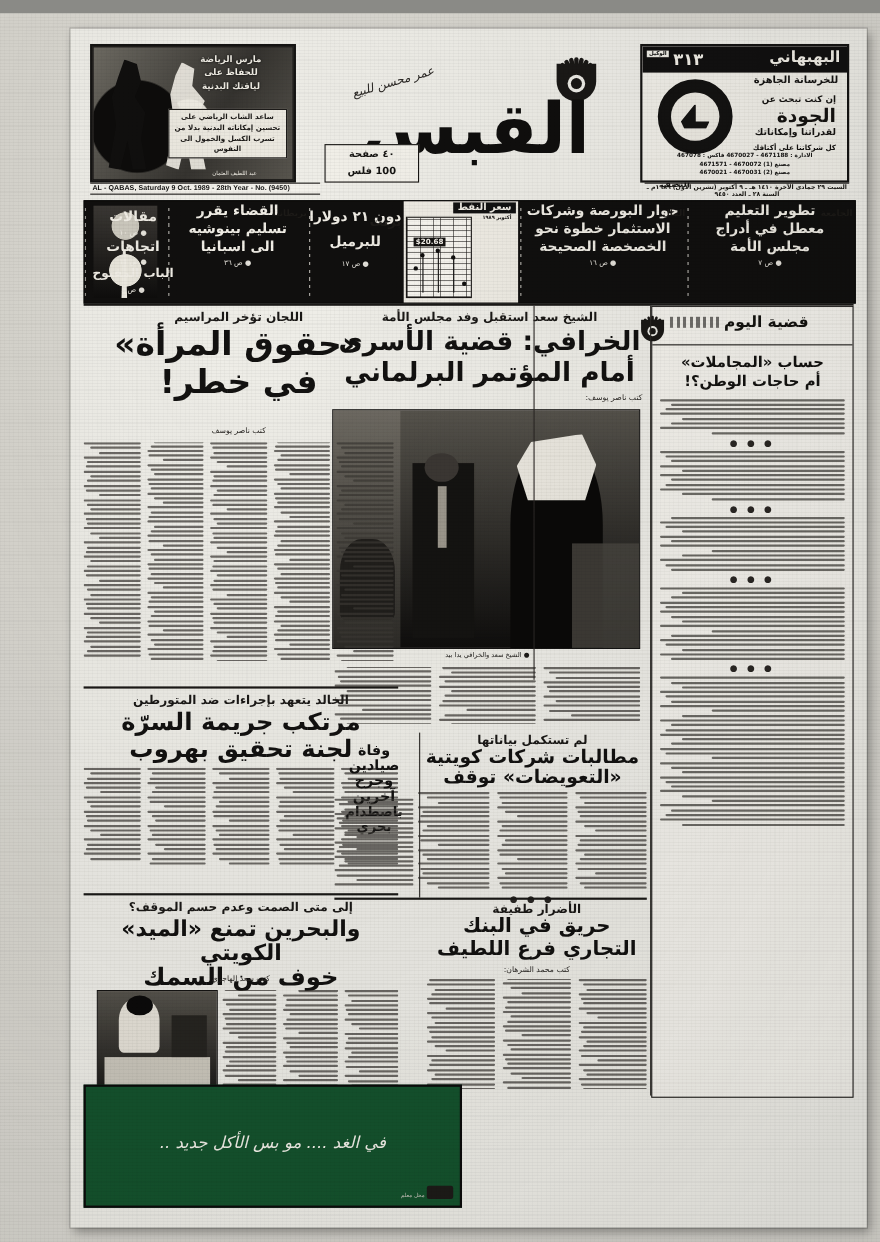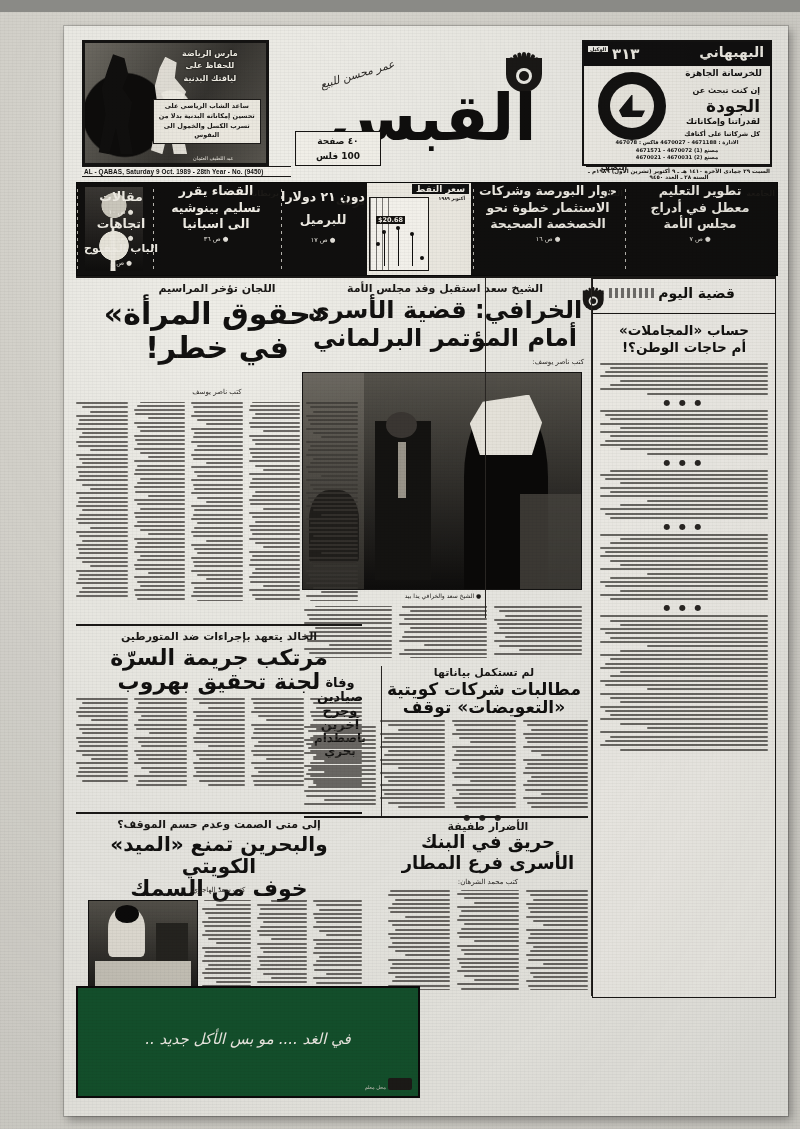--- a/index.html
+++ b/index.html
@@ -461,21 +461,21 @@
         <div class="face"></div>
         <div class="dash"></div>
       </div>
 
       <div class="idx" id="idx-articles">
         <div class="ln ar" style="padding-top:6px">مقالات</div>
         <div class="pg ar">● ص ١٠</div>
         <div class="ln ar">اتجاهات</div>
         <div class="pg ar">● ص ١١</div>
         <div class="ln ar" style="font-size:11px">الباب المفتوح</div>
-        <div class="pg ar">● ص 1</div>
+        <div class="pg ar">● ص ٨</div>
       </div>
     </div>
 
     <div class="hr" style="top:250px"></div>
 
     <div id="opinion">
       <div class="head">
         <div class="mini">
           <div class="logo-fan" style="position:absolute;left:-2px;top:-2px;width:32px;height:32px;transform:scale(.58);transform-origin:0 0">
             <div class="rays">
@@ -1113,21 +1113,21 @@
     <div class="vr" style="right:302px;top:252px;height:340px"></div>
 
     <div class="hr" style="top:786px;left:12px;width:286px"></div>
     <div class="hr" style="top:790px;right:200px;width:284px;left:auto"></div>
 
     <div class="col-title ar" style="right:200px;top:794px;width:200px">
       <div class="kicker" style="letter-spacing:2px">الأضرار طفيفة</div>
     </div>
     <div class="col-title ar" style="right:200px;top:806px;width:200px">
       <div class="hl" style="font-size:18px;letter-spacing:1px">حريق في البنك</div>
-      <div class="hl" style="font-size:18px;margin-top:2px">الأسرى فرع المطار</div>
+      <div class="hl" style="font-size:18px;margin-top:2px">التجاري فرع اللطيف</div>
     </div>
     <div class="byline ar" style="position:absolute;right:200px;top:852px;width:200px">كتب محمد الشرهان:</div>
     <div class="body-col" style="position:absolute;right:200px;top:864px;width:200px;height:100px;column-count:3;column-gap:7px">
       <div class="ln s1"></div>
         <div class="ln s2"></div>
         <div class="ln s3"></div>
         <div class="ln s1"></div>
       <div class="ln s4"></div>
         <div class="ln s2"></div>
         <div class="ln s1"></div>

